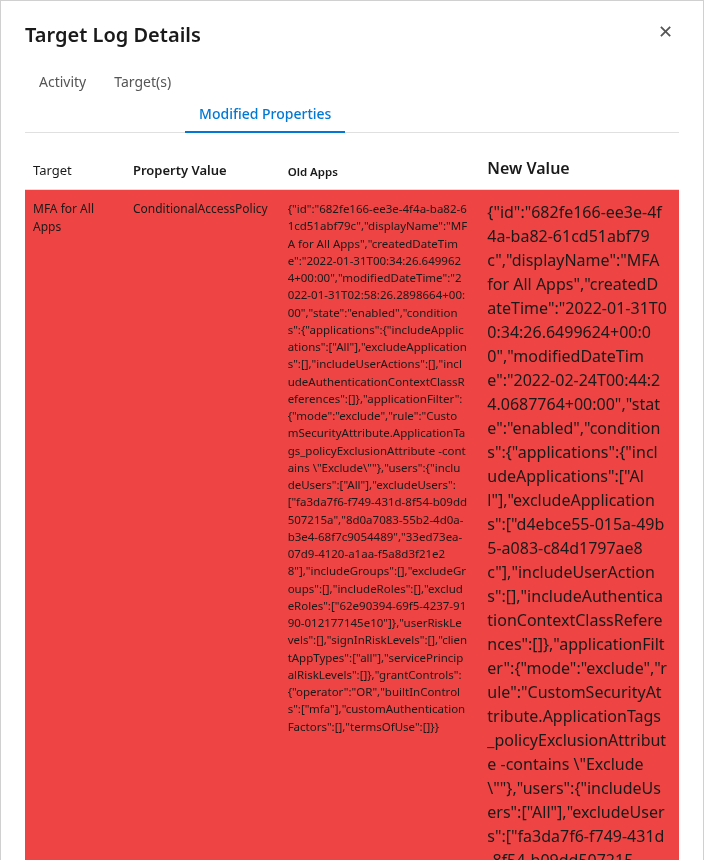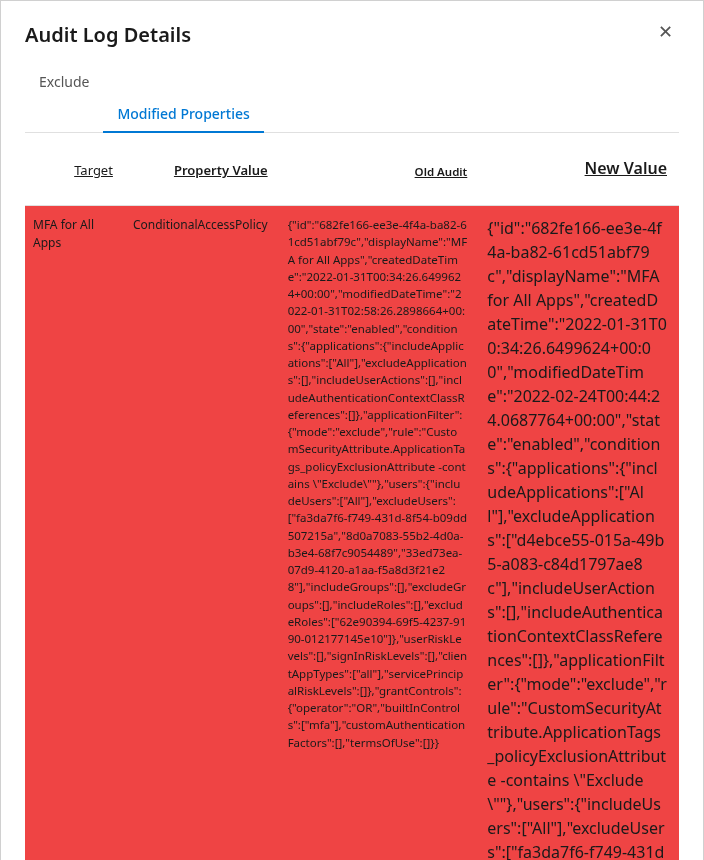--- a/index.html
+++ b/index.html
@@ -66,28 +66,27 @@
     }
     .table-container {
       flex: 1;
       overflow-y: auto;
     }
     table {
       width: 100%;
       border-collapse: collapse;
     }
     thead tr th {
-      text-align: right;
+      text-align: left;
       font-weight: 600;
       font-size: 13px;
       color: #1a1a1a;
-      padding: 8px 12px 26px 8px;
+      padding: 8px 12px 10px 8px;
       border-bottom: 1px solid #e0e0e0;
       vertical-align: bottom;
-      text-decoration: underline;
     }
     tbody tr td {
       padding: 10px 12px 10px 8px;
       vertical-align: top;
       font-size: 12px;
       color: #1a1a1a;
       line-height: 1.5;
       border-bottom: 1px solid #f0f0f0;
     }
     tbody tr {
@@ -109,36 +108,37 @@
       width: 200px;
       word-break: break-all;
       font-size: 16px;
     }
   </style>
 </head>
 <body>
 
 <div class="dialog">
   <div class="dialog-header">
-    <h1 class="dialog-title">Audit Log Details</h1>
+    <h1 class="dialog-title">Target Log Details</h1>
     <button class="close-button">✕</button>
   </div>
 
   <div class="tabs">
-    <div class="tab">Exclude</div>
+    <div class="tab">Activity</div>
+    <div class="tab">Target(s)</div>
     <div class="tab active">Modified Properties</div>
   </div>
 
   <div class="table-container">
     <table>
       <thead>
         <tr>
           <th class="col-target">Target</th>
           <th class="col-propname">Property Value</th>
-          <th class="col-oldval">Old Audit</th>
+          <th class="col-oldval">Old Apps</th>
           <th class="col-newval">New Value</th>
         </tr>
       </thead>
       <tbody id="table-body">
       <tr>
             <td class="col-target">MFA for All Apps</td>
             <td class="col-propname">ConditionalAccessPolicy</td>
             <td class="col-oldval">{"id":"682fe166-ee3e-4f4a-ba82-61cd51abf79c","displayName":"MFA for All Apps","createdDateTime":"2022-01-31T00:34:26.6499624+00:00","modifiedDateTime":"2022-01-31T02:58:26.2898664+00:00","state":"enabled","conditions":{"applications":{"includeApplications":["All"],"excludeApplications":[],"includeUserActions":[],"includeAuthenticationContextClassReferences":[]},"applicationFilter":{"mode":"exclude","rule":"CustomSecurityAttribute.ApplicationTags_policyExclusionAttribute -contains \"Exclude\""},"users":{"includeUsers":["All"],"excludeUsers":["fa3da7f6-f749-431d-8f54-b09dd507215a","8d0a7083-55b2-4d0a-b3e4-68f7c9054489","33ed73ea-07d9-4120-a1aa-f5a8d3f21e28"],"includeGroups":[],"excludeGroups":[],"includeRoles":[],"excludeRoles":["62e90394-69f5-4237-9190-012177145e10"]},"userRiskLevels":[],"signInRiskLevels":[],"clientAppTypes":["all"],"servicePrincipalRiskLevels":[]},"grantControls":{"operator":"OR","builtInControls":["mfa"],"customAuthenticationFactors":[],"termsOfUse":[]}}</td>
             <td class="col-newval">{"id":"682fe166-ee3e-4f4a-ba82-61cd51abf79c","displayName":"MFA for All Apps","createdDateTime":"2022-01-31T00:34:26.6499624+00:00","modifiedDateTime":"2022-02-24T00:44:24.0687764+00:00","state":"enabled","conditions":{"applications":{"includeApplications":["All"],"excludeApplications":["d4ebce55-015a-49b5-a083-c84d1797ae8c"],"includeUserActions":[],"includeAuthenticationContextClassReferences":[]},"applicationFilter":{"mode":"exclude","rule":"CustomSecurityAttribute.ApplicationTags_policyExclusionAttribute -contains \"Exclude\""},"users":{"includeUsers":["All"],"excludeUsers":["fa3da7f6-f749-431d-8f54-b09dd507215a","8d0a7083-55b2-4d0a-b3e4-68f7c9054489","33ed73ea-07d9-4120-a1aa-f5a8d3f21e28"],"includeGroups":[],"excludeGroups":[],"includeRoles":[],"excludeRoles":["62e90394-69f5-4237-9190-012177145e10"]},"userRiskLevels":[],"signInRiskLevels":[],"clientAppTypes":["all"],"servicePrincipalRiskLevels":[]},"grantControls":{"operator":"OR","builtInControls":["mfa"],"customAuthenticationFactors":[],"termsOfUse":[]}}</td>
           </tr>

